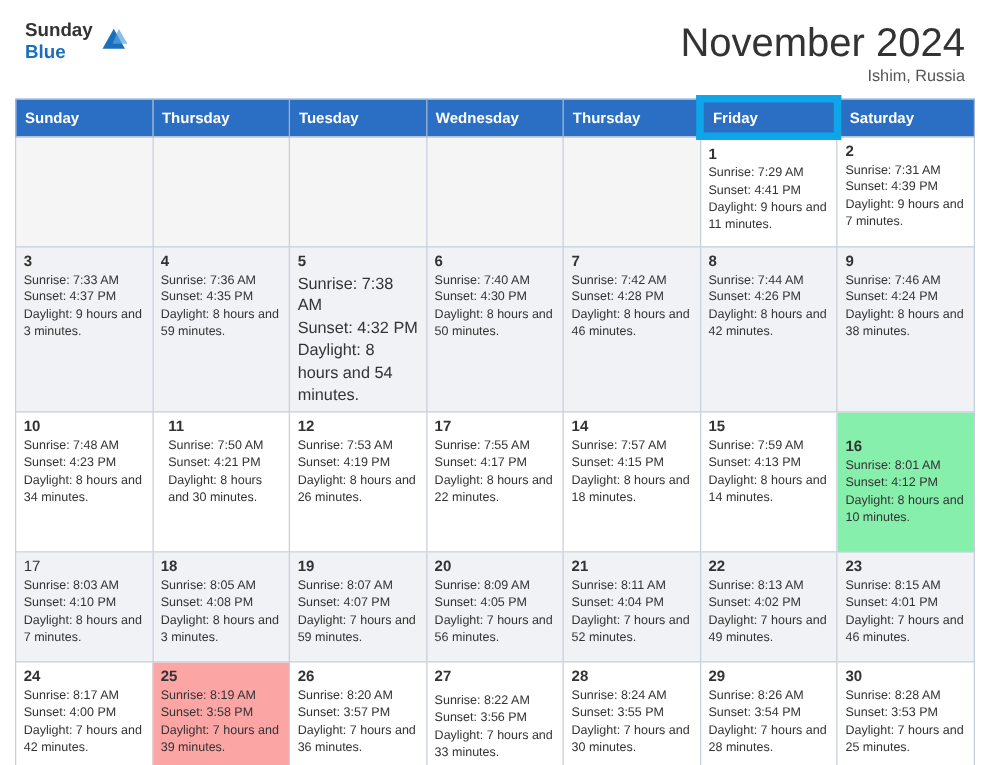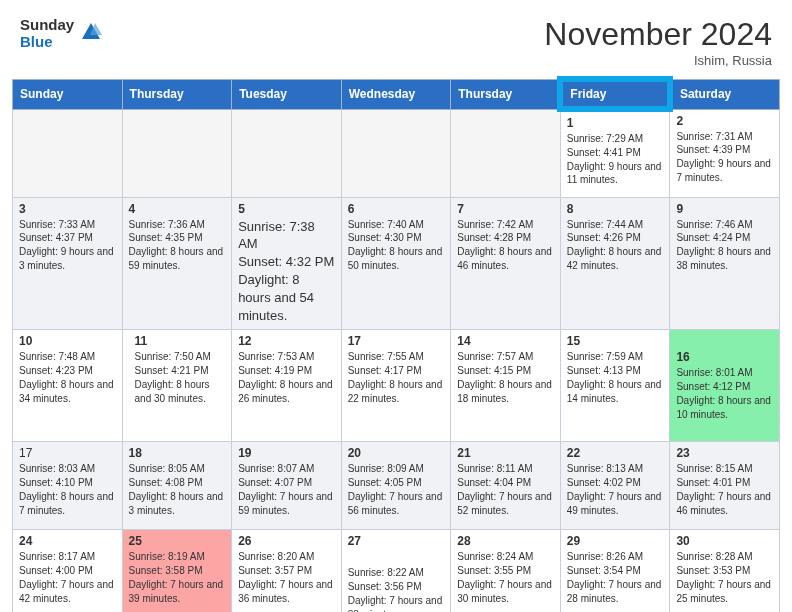--- a/index.html
+++ b/index.html
@@ -154,21 +154,21 @@
           </td>
           <td style="border: 1px solid rgb(200, 206, 219); vertical-align: top; padding: 4px 6px; font-size: 10px; color: rgb(51, 51, 51); background: #fca5a5; height: 88px; margin-left: 32px;">
             <span style="font-size:12px; font-weight:bold; display:block; margin-bottom:2px;">25</span>
             <span style="font-size:10px; line-height:1.38; color:#333; display:block;">Sunrise: 8:19 AM<br>Sunset: 3:58 PM<br>Daylight: 7 hours and 39 minutes.</span>
           </td>
           <td style="border: 1px solid rgb(200, 206, 219); vertical-align: top; padding: 4px 6px; font-size: 10px; color: rgb(51, 51, 51); background: rgb(255, 255, 255); height: 88px;">
             <span style="font-size:12px; font-weight:bold; display:block; margin-bottom:2px;">26</span>
             <span style="font-size:10px; line-height:1.38; color:#333; display:block;">Sunrise: 8:20 AM<br>Sunset: 3:57 PM<br>Daylight: 7 hours and 36 minutes.</span>
           </td>
           <td style="border: 1px solid rgb(200, 206, 219); vertical-align: top; padding: 4px 6px; font-size: 10px; color: rgb(51, 51, 51); background: rgb(255, 255, 255); height: 88px;">
-            <span style="font-size:12px; font-weight:bold; display:block; margin-bottom:18px;">27</span>
+            <span style="font-size:12px; font-weight:bold; display:block; margin-bottom:6px;">27</span>
             <span style="font-size:10px; line-height:1.38; color:#333; display:block;">Sunrise: 8:22 AM<br>Sunset: 3:56 PM<br>Daylight: 7 hours and 33 minutes.</span>
           </td>
           <td style="border: 1px solid rgb(200, 206, 219); vertical-align: top; padding: 4px 6px; font-size: 10px; color: rgb(51, 51, 51); background: rgb(255, 255, 255); height: 88px;">
             <span style="font-size:12px; font-weight:bold; display:block; margin-bottom:2px;">28</span>
             <span style="font-size:10px; line-height:1.38; color:#333; display:block;">Sunrise: 8:24 AM<br>Sunset: 3:55 PM<br>Daylight: 7 hours and 30 minutes.</span>
           </td>
           <td style="border: 1px solid rgb(200, 206, 219); vertical-align: top; padding: 4px 6px; font-size: 10px; color: rgb(51, 51, 51); background: rgb(255, 255, 255); height: 88px;">
             <span style="font-size:12px; font-weight:bold; display:block; margin-bottom:2px;">29</span>
             <span style="font-size:10px; line-height:1.38; color:#333; display:block;">Sunrise: 8:26 AM<br>Sunset: 3:54 PM<br>Daylight: 7 hours and 28 minutes.</span>
           </td>

